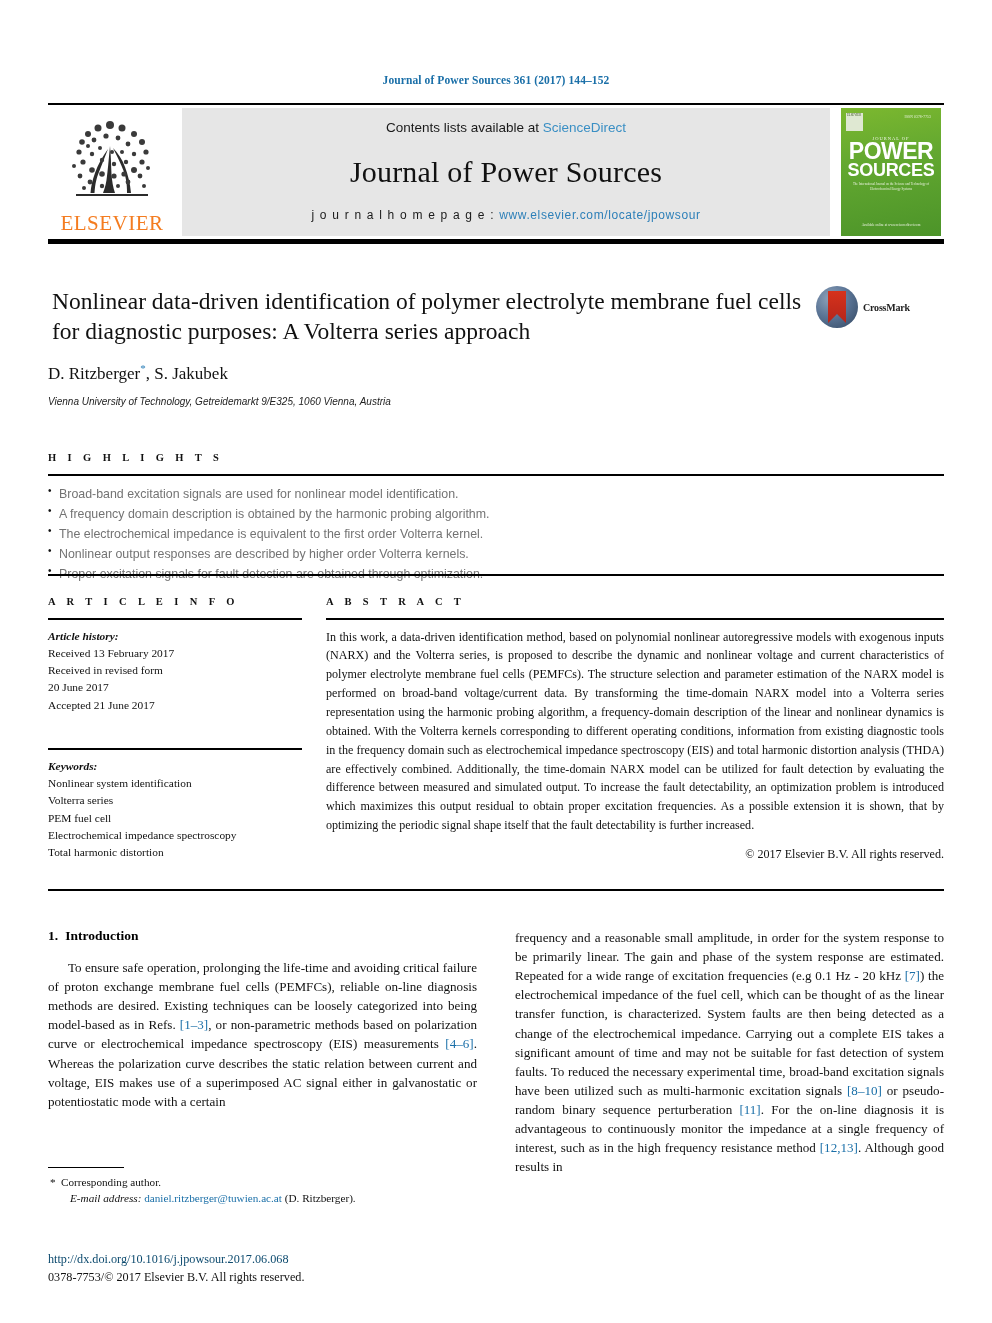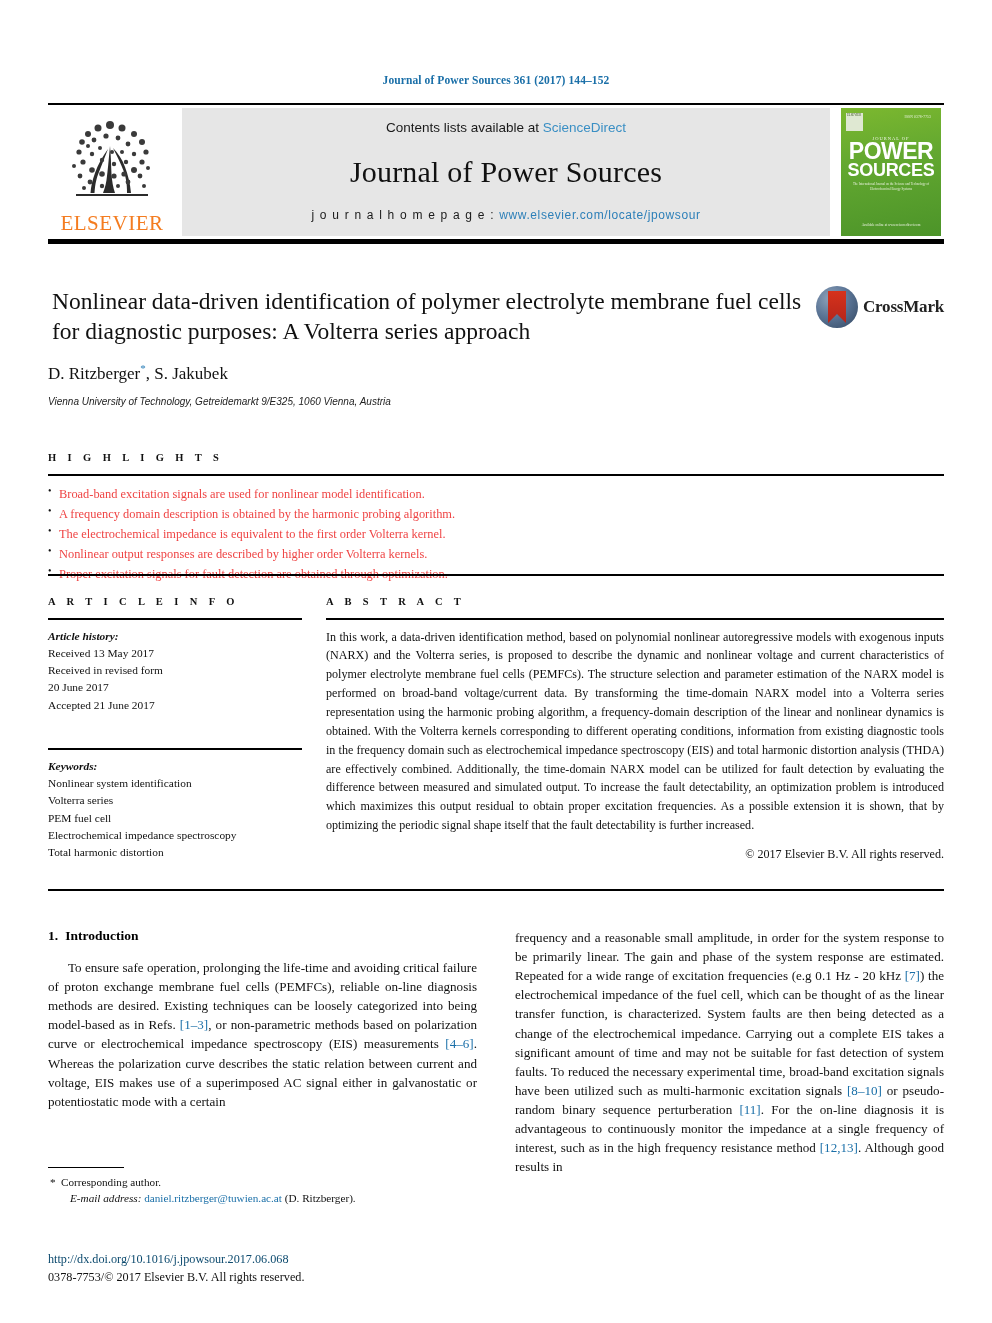--- a/index.html
+++ b/index.html
@@ -247,21 +247,21 @@
     position: absolute;
     left: 12px;
     top: 5px;
     width: 18px;
     height: 32px;
     background: linear-gradient(180deg, #d6321c 0%, #b5251a 100%);
     clip-path: polygon(0 0, 100% 0, 100% 100%, 50% 72%, 0 100%);
   }
   .crossmark-text {
     font-family: "Liberation Serif", serif;
-    font-size: 17px;
+    font-size: 10px;
     font-weight: bold;
     color: #222;
     letter-spacing: -0.2px;
   }
   .authors {
     margin-top: 16px;
     font-family: "Liberation Serif", serif;
     font-size: 17px;
     color: #111;
   }
@@ -296,24 +296,24 @@
     height: 2px;
     background: #000;
     margin-top: 11px;
   }
   .hl-list {
     list-style: none;
     margin: 8px 0 0 0;
     padding: 0;
   }
   .hl-list li {
-    font-family: Liberation Serif, serif;
+    font-family: Liberation Sans, sans-serif;
     font-size: 12.4px;
     line-height: 1.62;
-    color: #ef4444;
+    color: #737373;
     position: relative;
     padding-left: 11px;
   }
   .hl-list li::before {
     content: "\2022";
     position: absolute;
     left: 0;
     top: -1px;
     font-size: 10px;
     color: #111;
@@ -584,21 +584,21 @@
   </div>
 
   <div class="rule-thick-divider" style="top:574px"></div>
 
   <div class="info-abstract">
     <div class="col-info">
       <div class="section-kicker">A R T I C L E   I N F O</div>
       <div class="rule-thin"></div>
       <div class="info-group">
         <span class="label">Article history:</span>
-        <div>Received 13 May 2017</div>
+        <div>Received 13 February 2017</div>
         <div>Received in revised form</div>
         <div>20 June 2017</div>
         <div>Accepted 21 June 2017</div>
       </div>
       <div class="rule-thin" style="margin-top:34px"></div>
       <div class="info-group">
         <span class="label">Keywords:</span>
         <div>Nonlinear system identification</div>
         <div>Volterra series</div>
         <div>PEM fuel cell</div>

